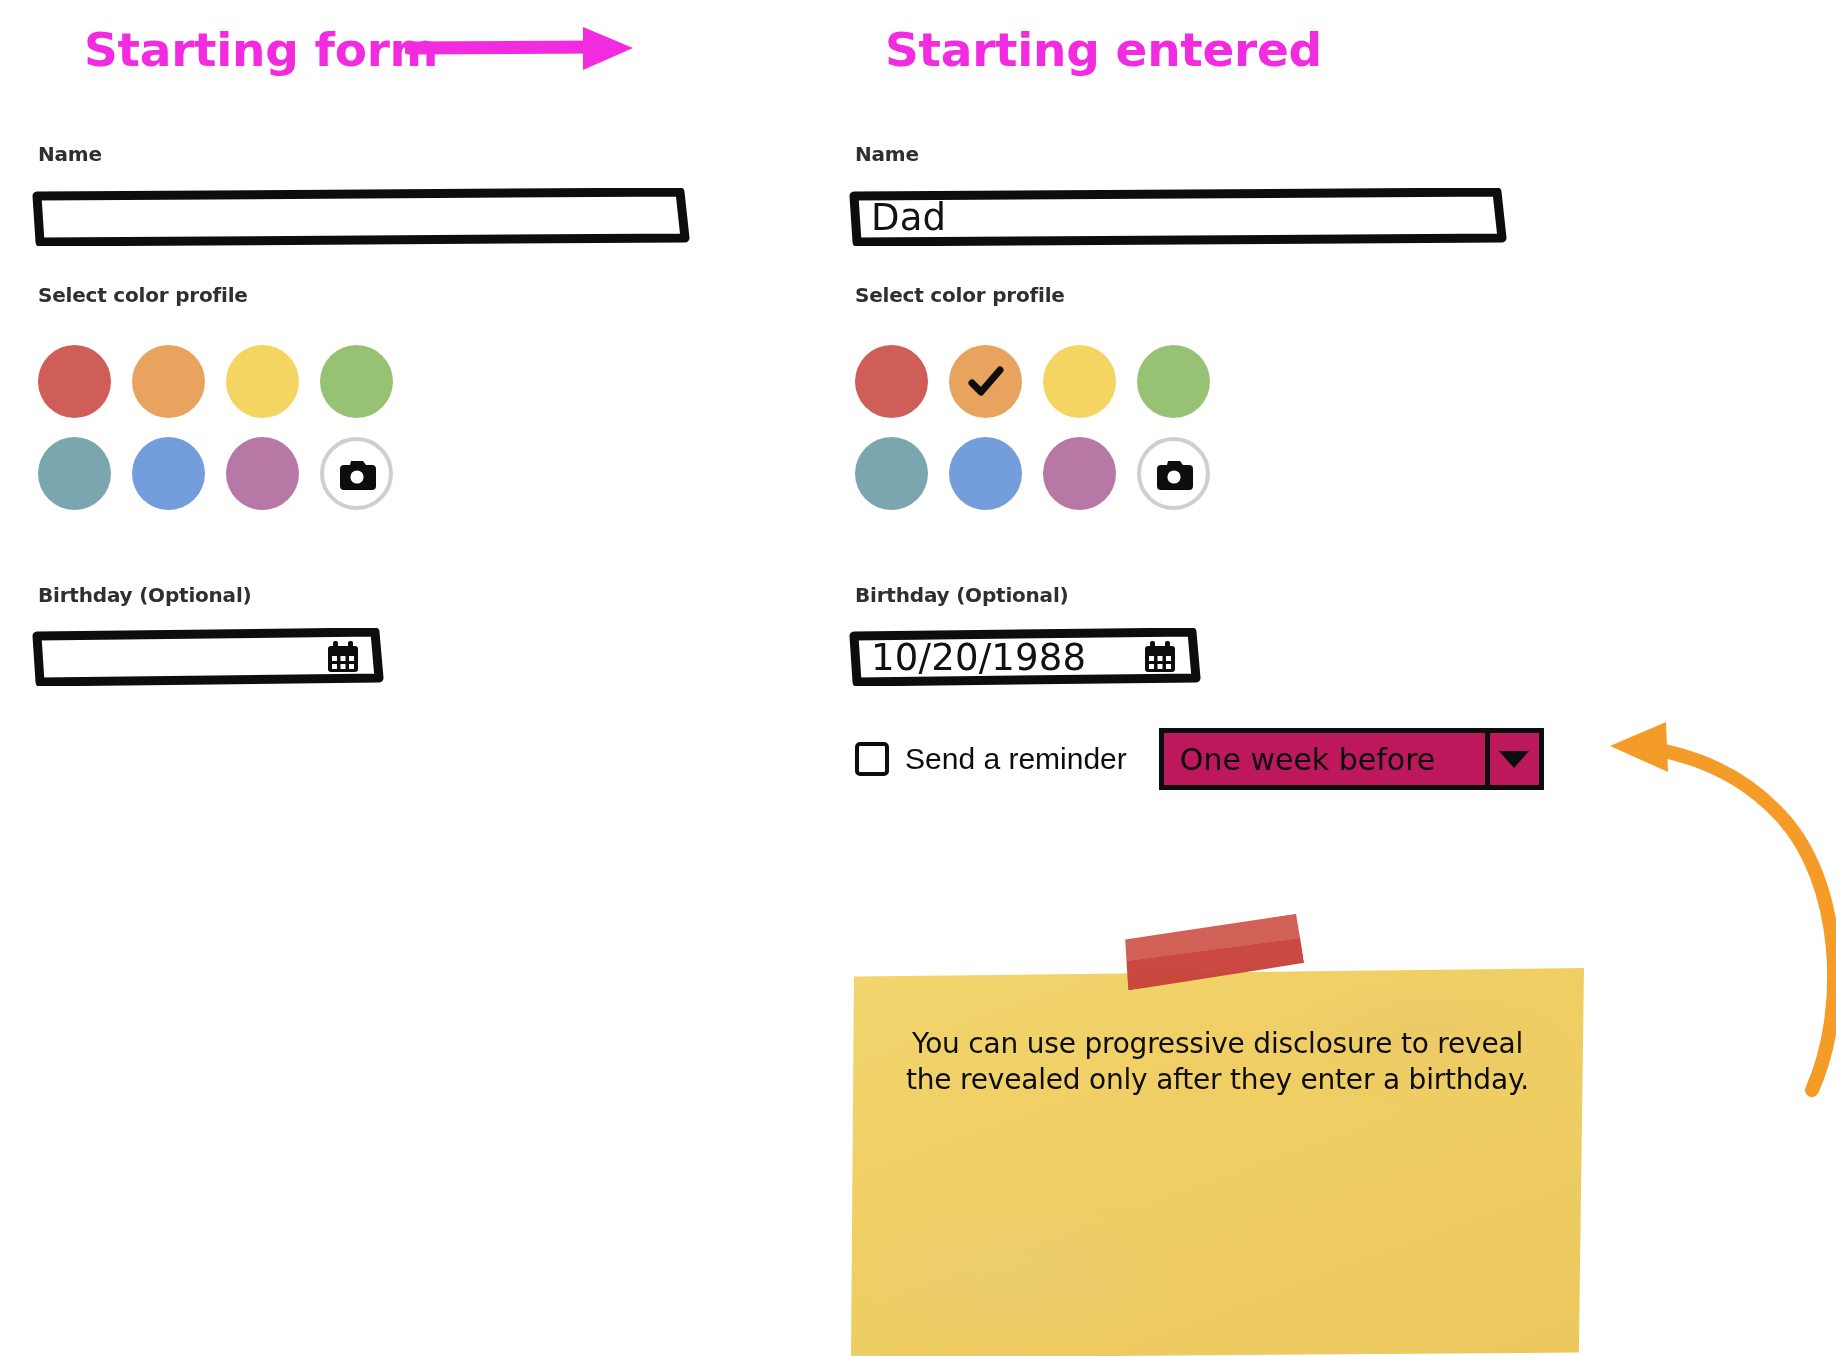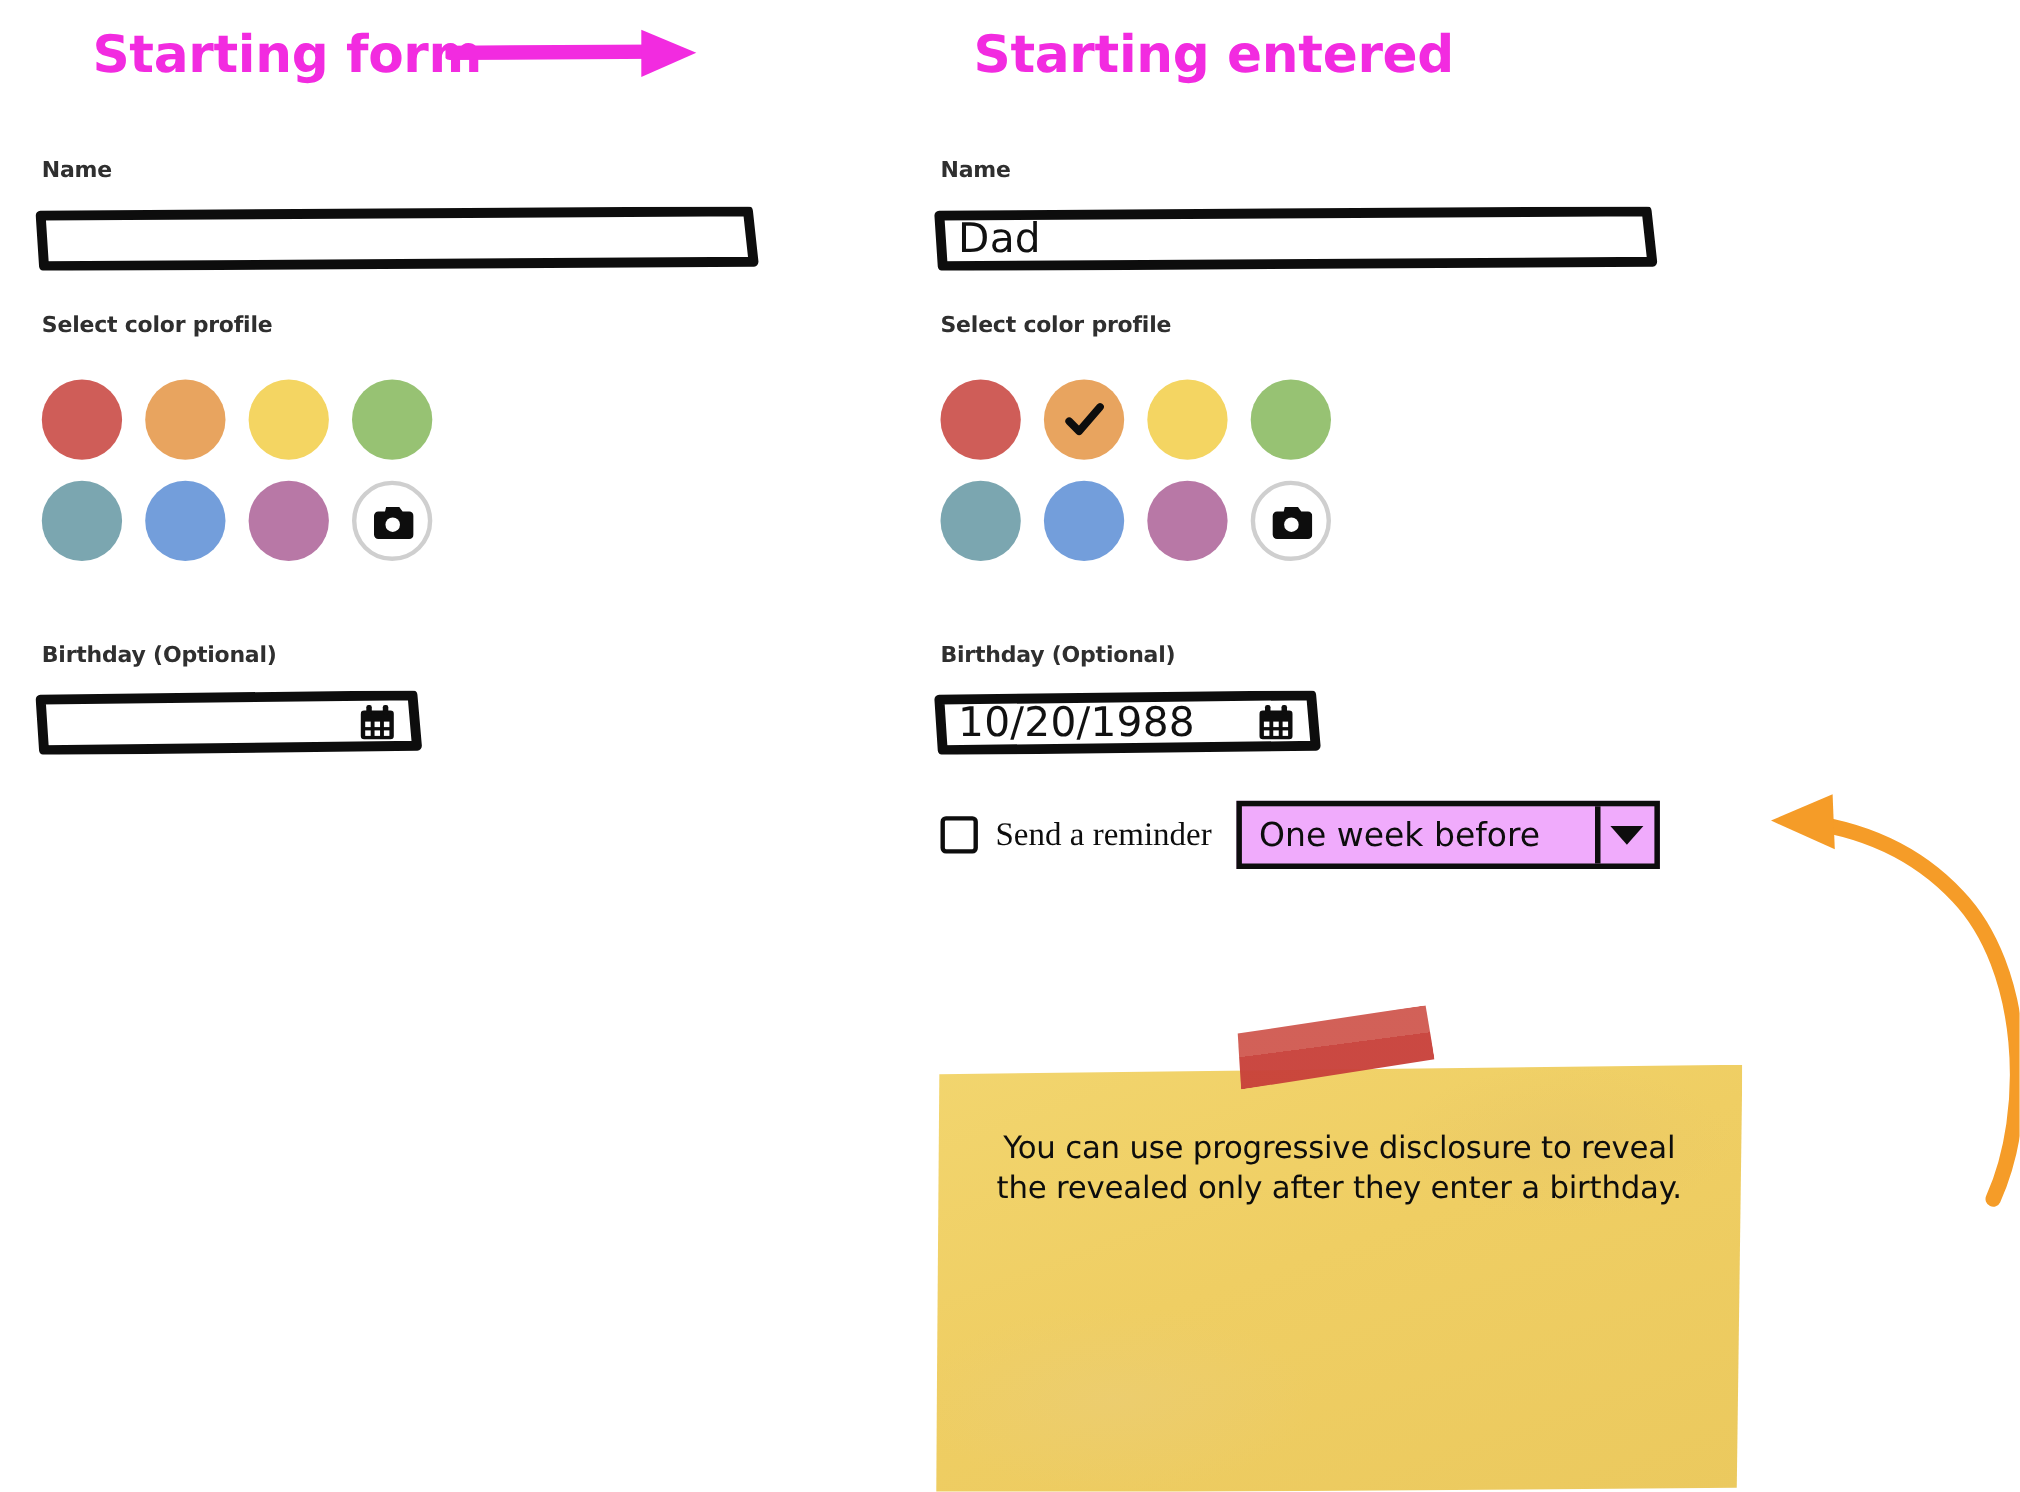--- a/index.html
+++ b/index.html
@@ -136,33 +136,33 @@
   #reminder-checkbox {
     width: 34px;
     height: 34px;
     border: 4px solid #0D0D0D;
     border-radius: 5px;
     background: #ffffff;
     flex: none;
     cursor: pointer;
   }
   #reminder-label {
-    font-family: Liberation Serif, serif;
+    font-family: Liberation Sans, sans-serif;
     font-size: 30px;
     color: #0D0D0D;
     margin-left: 16px;
-    margin-right: 22px;
+    margin-right: 32px;
     white-space: nowrap;
   }
   #reminder-select {
     position: relative;
     width: 385px;
     height: 62px;
     border: 5px solid #0D0D0D;
-    background: #f0abfc;
+    background: #be185d;
     display: flex;
     align-items: center;
     cursor: pointer;
   }
   #reminder-select .sel-value {
     font-family: "DejaVu Sans", sans-serif;
     font-size: 30px;
     color: #0D0D0D;
     padding-left: 16px;
     white-space: nowrap;

